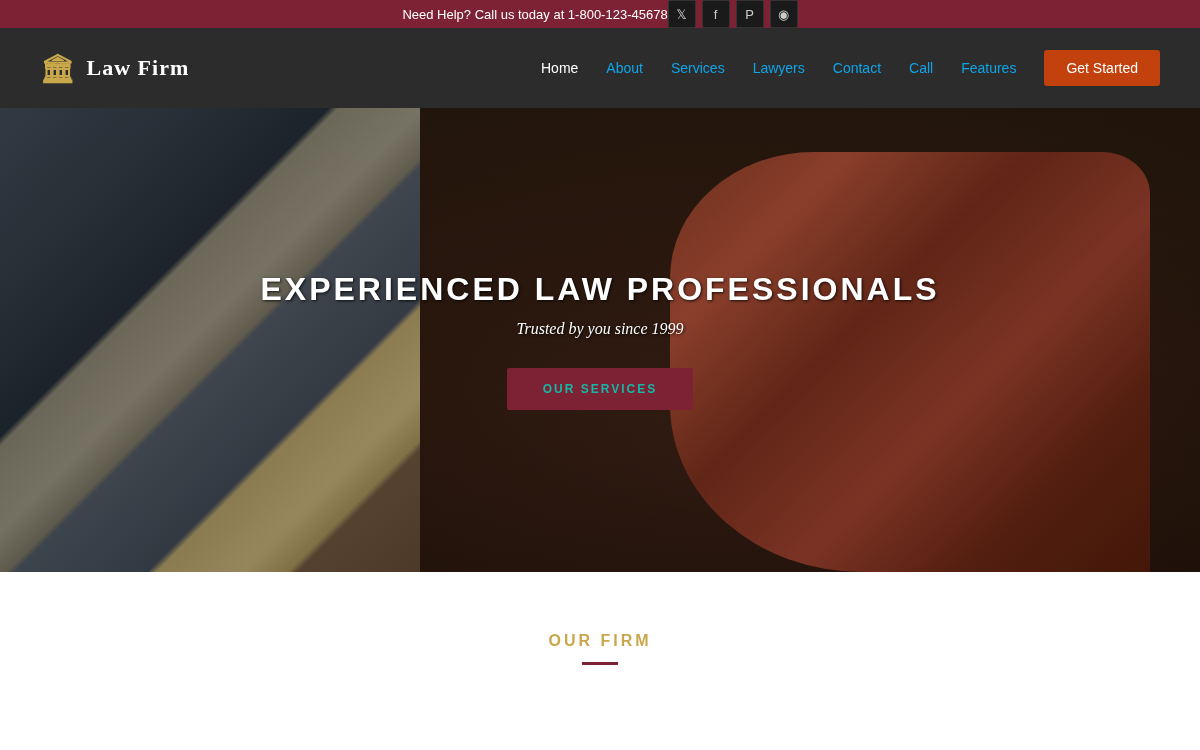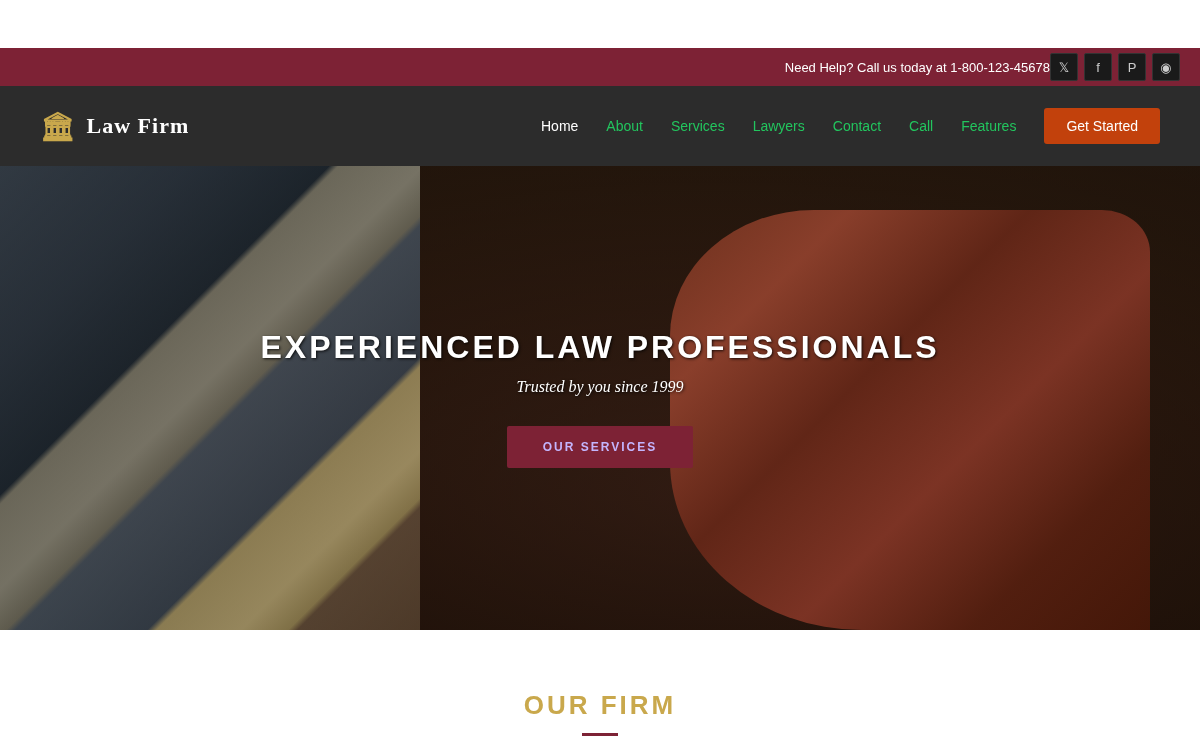--- a/index.html
+++ b/index.html
@@ -6,24 +6,23 @@
     body { font-family: Georgia, 'Times New Roman', serif; width: 1200px; overflow-x: hidden; }
 
     
     .top-bar {
       background-color: #7d2235;
       color: #fff;
       font-size: 13px;
       font-family: Arial, sans-serif;
       display: flex;
       align-items: center;
-      justify-content: flex-end;
+      justify-content: center;
       padding: 0 20px;
-      height: 38px;
-      margin-top: 48px;
+      height: 28px;
     }
     .top-bar-left { }
     .top-bar-right { display: flex; gap: 6px; }
     .social-icon {
       width: 28px; height: 28px;
       background: #1a1a1a;
       border: 1px solid #333;
       display: flex; align-items: center; justify-content: center;
       color: #ccc;
       font-size: 13px;
@@ -54,21 +53,21 @@
       color: #c9a84c;
       font-size: 28px;
     }
     .nav-links {
       display: flex;
       align-items: center;
       gap: 28px;
       list-style: none;
     }
     .nav-links a {
-      color: #22c55e;
+      color: #0ea5e9;
       text-decoration: none;
       font-family: Arial, sans-serif;
       font-size: 14px;
     }
     .nav-links a.active { color: #fff; margin-left: 24px; }
     .nav-cta {
       background: #c2410c;
       color: #fff !important;
       padding: 10px 22px;
       border-radius: 3px;
@@ -154,42 +153,42 @@
     }
     .hero-subtitle {
       font-size: 16px;
       font-style: italic;
       margin-bottom: 30px;
       text-shadow: 1px 1px 3px rgba(0,0,0,0.8);
     }
     .hero-btn {
       display: inline-block;
       background: #7d2235;
-      color: #c4b5fd;
+      color: #14b8a6;
       padding: 14px 36px;
       letter-spacing: 2px;
       font-family: Arial, sans-serif;
       font-size: 12px;
       font-weight: bold;
       text-transform: uppercase;
       text-decoration: none;
       cursor: pointer;
       border: none;
       border-radius: 2px;
     }
 
     
     .firm-section {
       background: #fff;
       text-align: center;
       padding: 60px 200px 50px;
     }
     .firm-title {
       font-family: Arial, sans-serif;
-      font-size: 26px;
+      font-size: 16px;
       letter-spacing: 3px;
       color: #c9a84c;
       text-transform: uppercase;
       margin-bottom: 12px;
     }
     .firm-divider {
       width: 36px;
       height: 3px;
       background: #7d2235;
       margin: 0 auto 30px;

